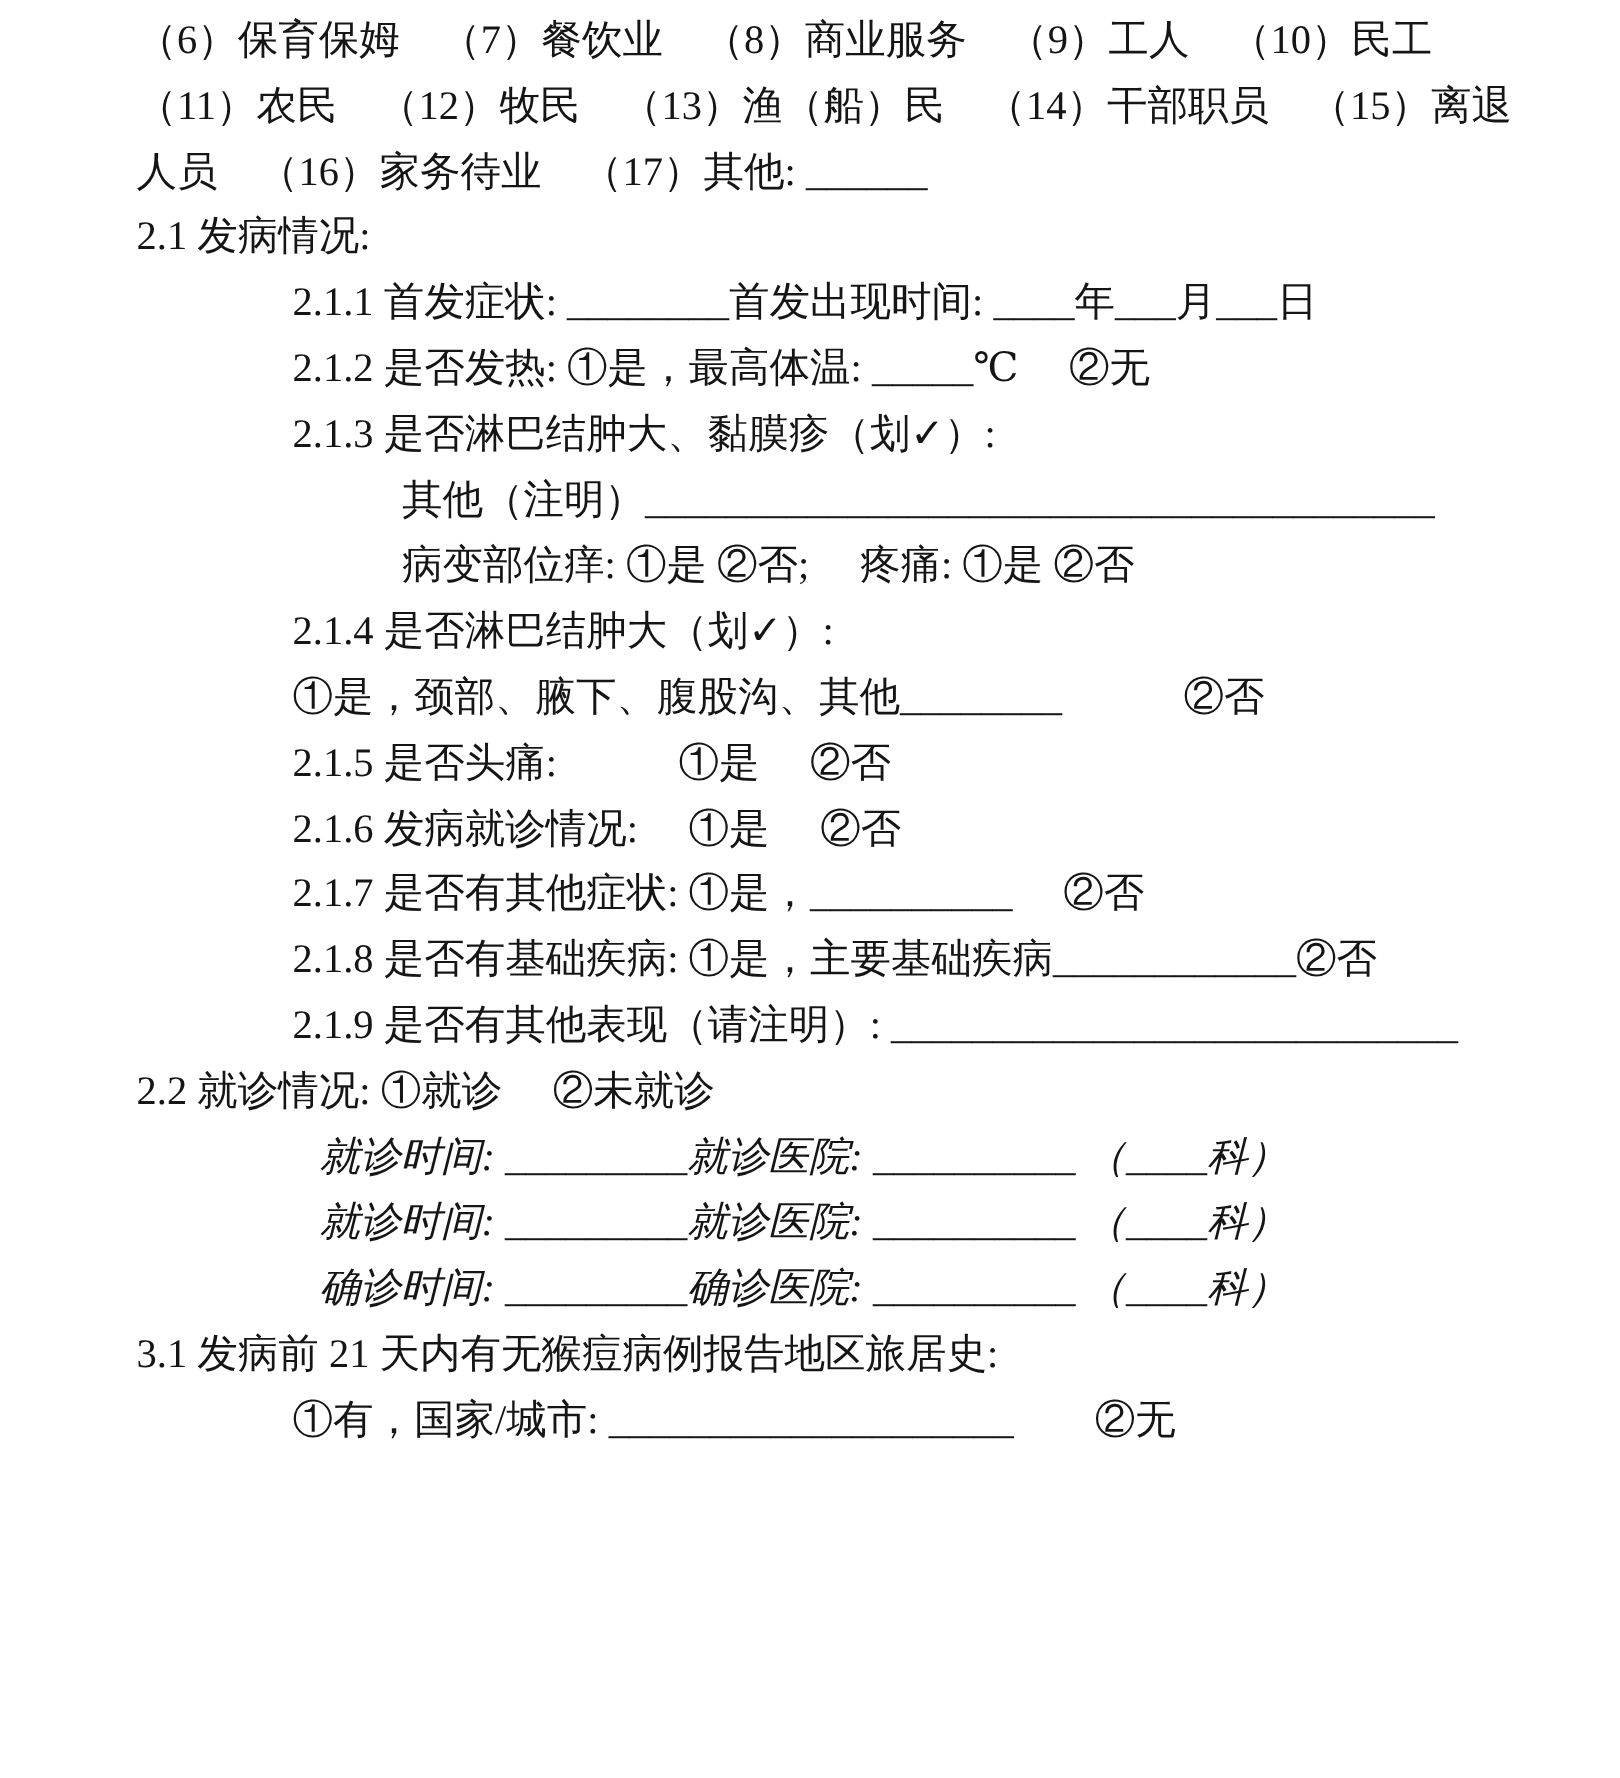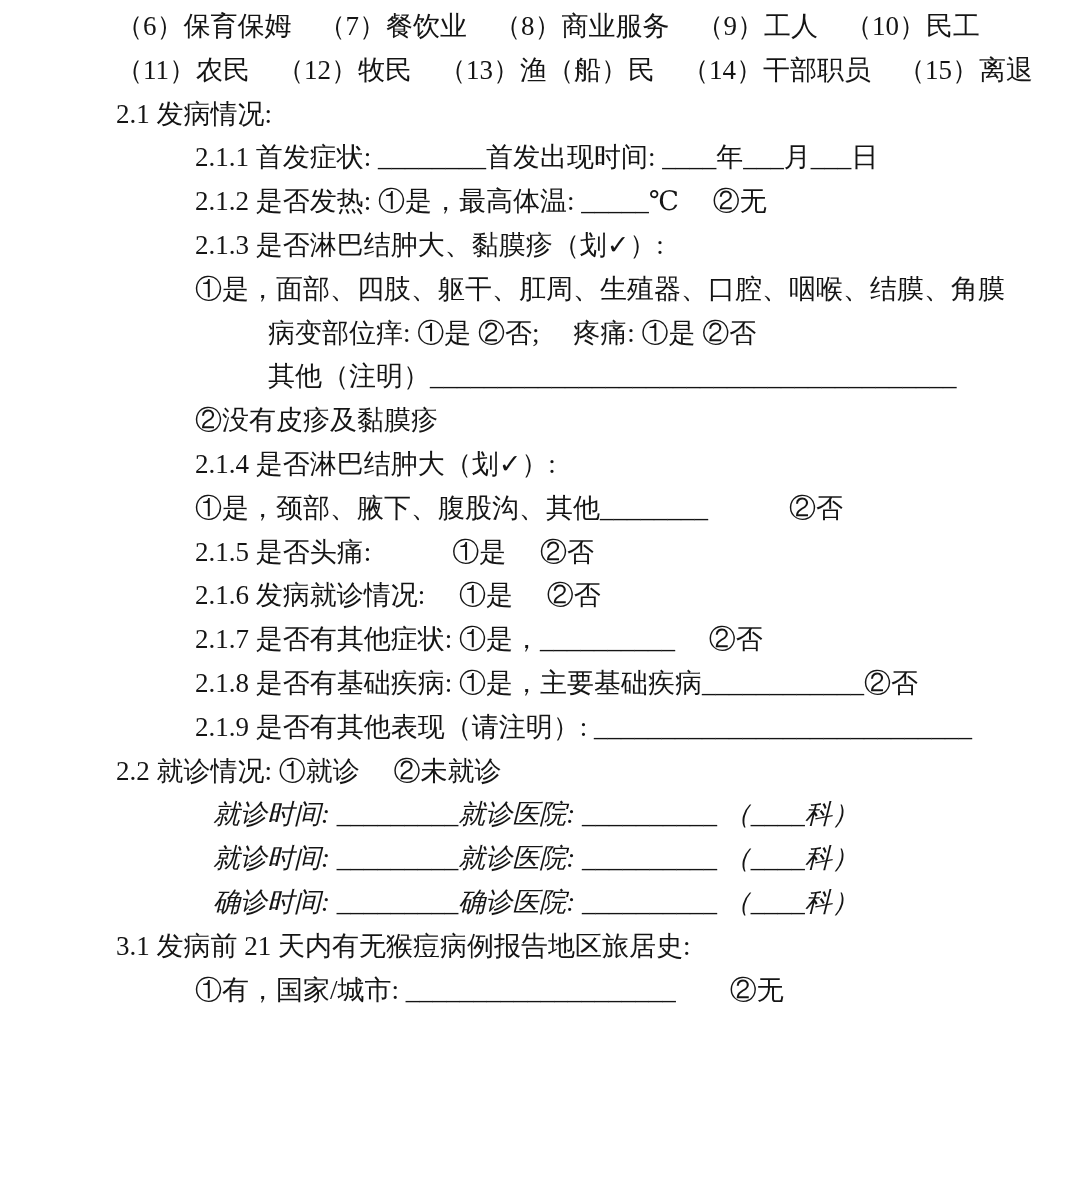--- a/index.html
+++ b/index.html
@@ -18,40 +18,39 @@
     line-height: 43.8px;
     color: #151515;
     padding-top: 5px;
     box-sizing: border-box;
   }
   .line {
     height: 43.8px;
     white-space: pre-wrap;
     overflow: hidden;
   }
-  .i0 { padding-left: 68px; margin-left: 48px; }
+  .i0 { padding-left: 91px; }
   .i1 { padding-left: 195px; }
   .i1c { padding-left: 213px; font-style: italic; }
   .i2 { padding-left: 268px; }
   .bold { font-weight: bold; }
 </style>
 </head>
 <body>
 
 <div class="doc">
   <div class="line i0">（6）保育保姆　（7）餐饮业　（8）商业服务　（9）工人　（10）民工</div>
   <div class="line i0">（11）农民　（12）牧民　（13）渔（船）民　（14）干部职员　（15）离退</div>
+  <div class="line i0">人员　（16）家务待业　（17）其他: ______</div>
   <div class="line i0">2.1 发病情况:</div>
   <div class="line i1">2.1.1 首发症状: ________首发出现时间: ____年___月___日</div>
   <div class="line i1">2.1.2 是否发热: ①是，最高体温: _____℃　 ②无</div>
   <div class="line i1">2.1.3 是否淋巴结肿大、黏膜疹（划✓）:</div>
-  <div class="line i1">①是，面部、四肢、躯干、肛周、生殖器、口腔、咽喉、结膜、角膜</div>
+  <div class="line i2">其他（注明）_______________________________________</div>
   <div class="line i2">病变部位痒: ①是 ②否;　 疼痛: ①是 ②否</div>
-  <div class="line i2">其他（注明）_______________________________________</div>
-  <div class="line i1">②没有皮疹及黏膜疹</div>
   <div class="line i1">2.1.4 是否淋巴结肿大（划✓）:</div>
   <div class="line i1">①是，颈部、腋下、腹股沟、其他________　　　②否</div>
   <div class="line i1">2.1.5 是否头痛:　　　①是　 ②否</div>
   <div class="line i1">2.1.6 发病就诊情况:　 ①是　 ②否</div>
   <div class="line i1">2.1.7 是否有其他症状: ①是，__________　 ②否</div>
   <div class="line i1">2.1.8 是否有基础疾病: ①是，主要基础疾病____________②否</div>
   <div class="line i1">2.1.9 是否有其他表现（请注明）: ____________________________</div>
   <div class="line i0">2.2 就诊情况: ①就诊　 ②未就诊</div>
   <div class="line i1c">就诊时间: _________就诊医院: __________ （____科）</div>
   <div class="line i1c">就诊时间: _________就诊医院: __________ （____科）</div>

